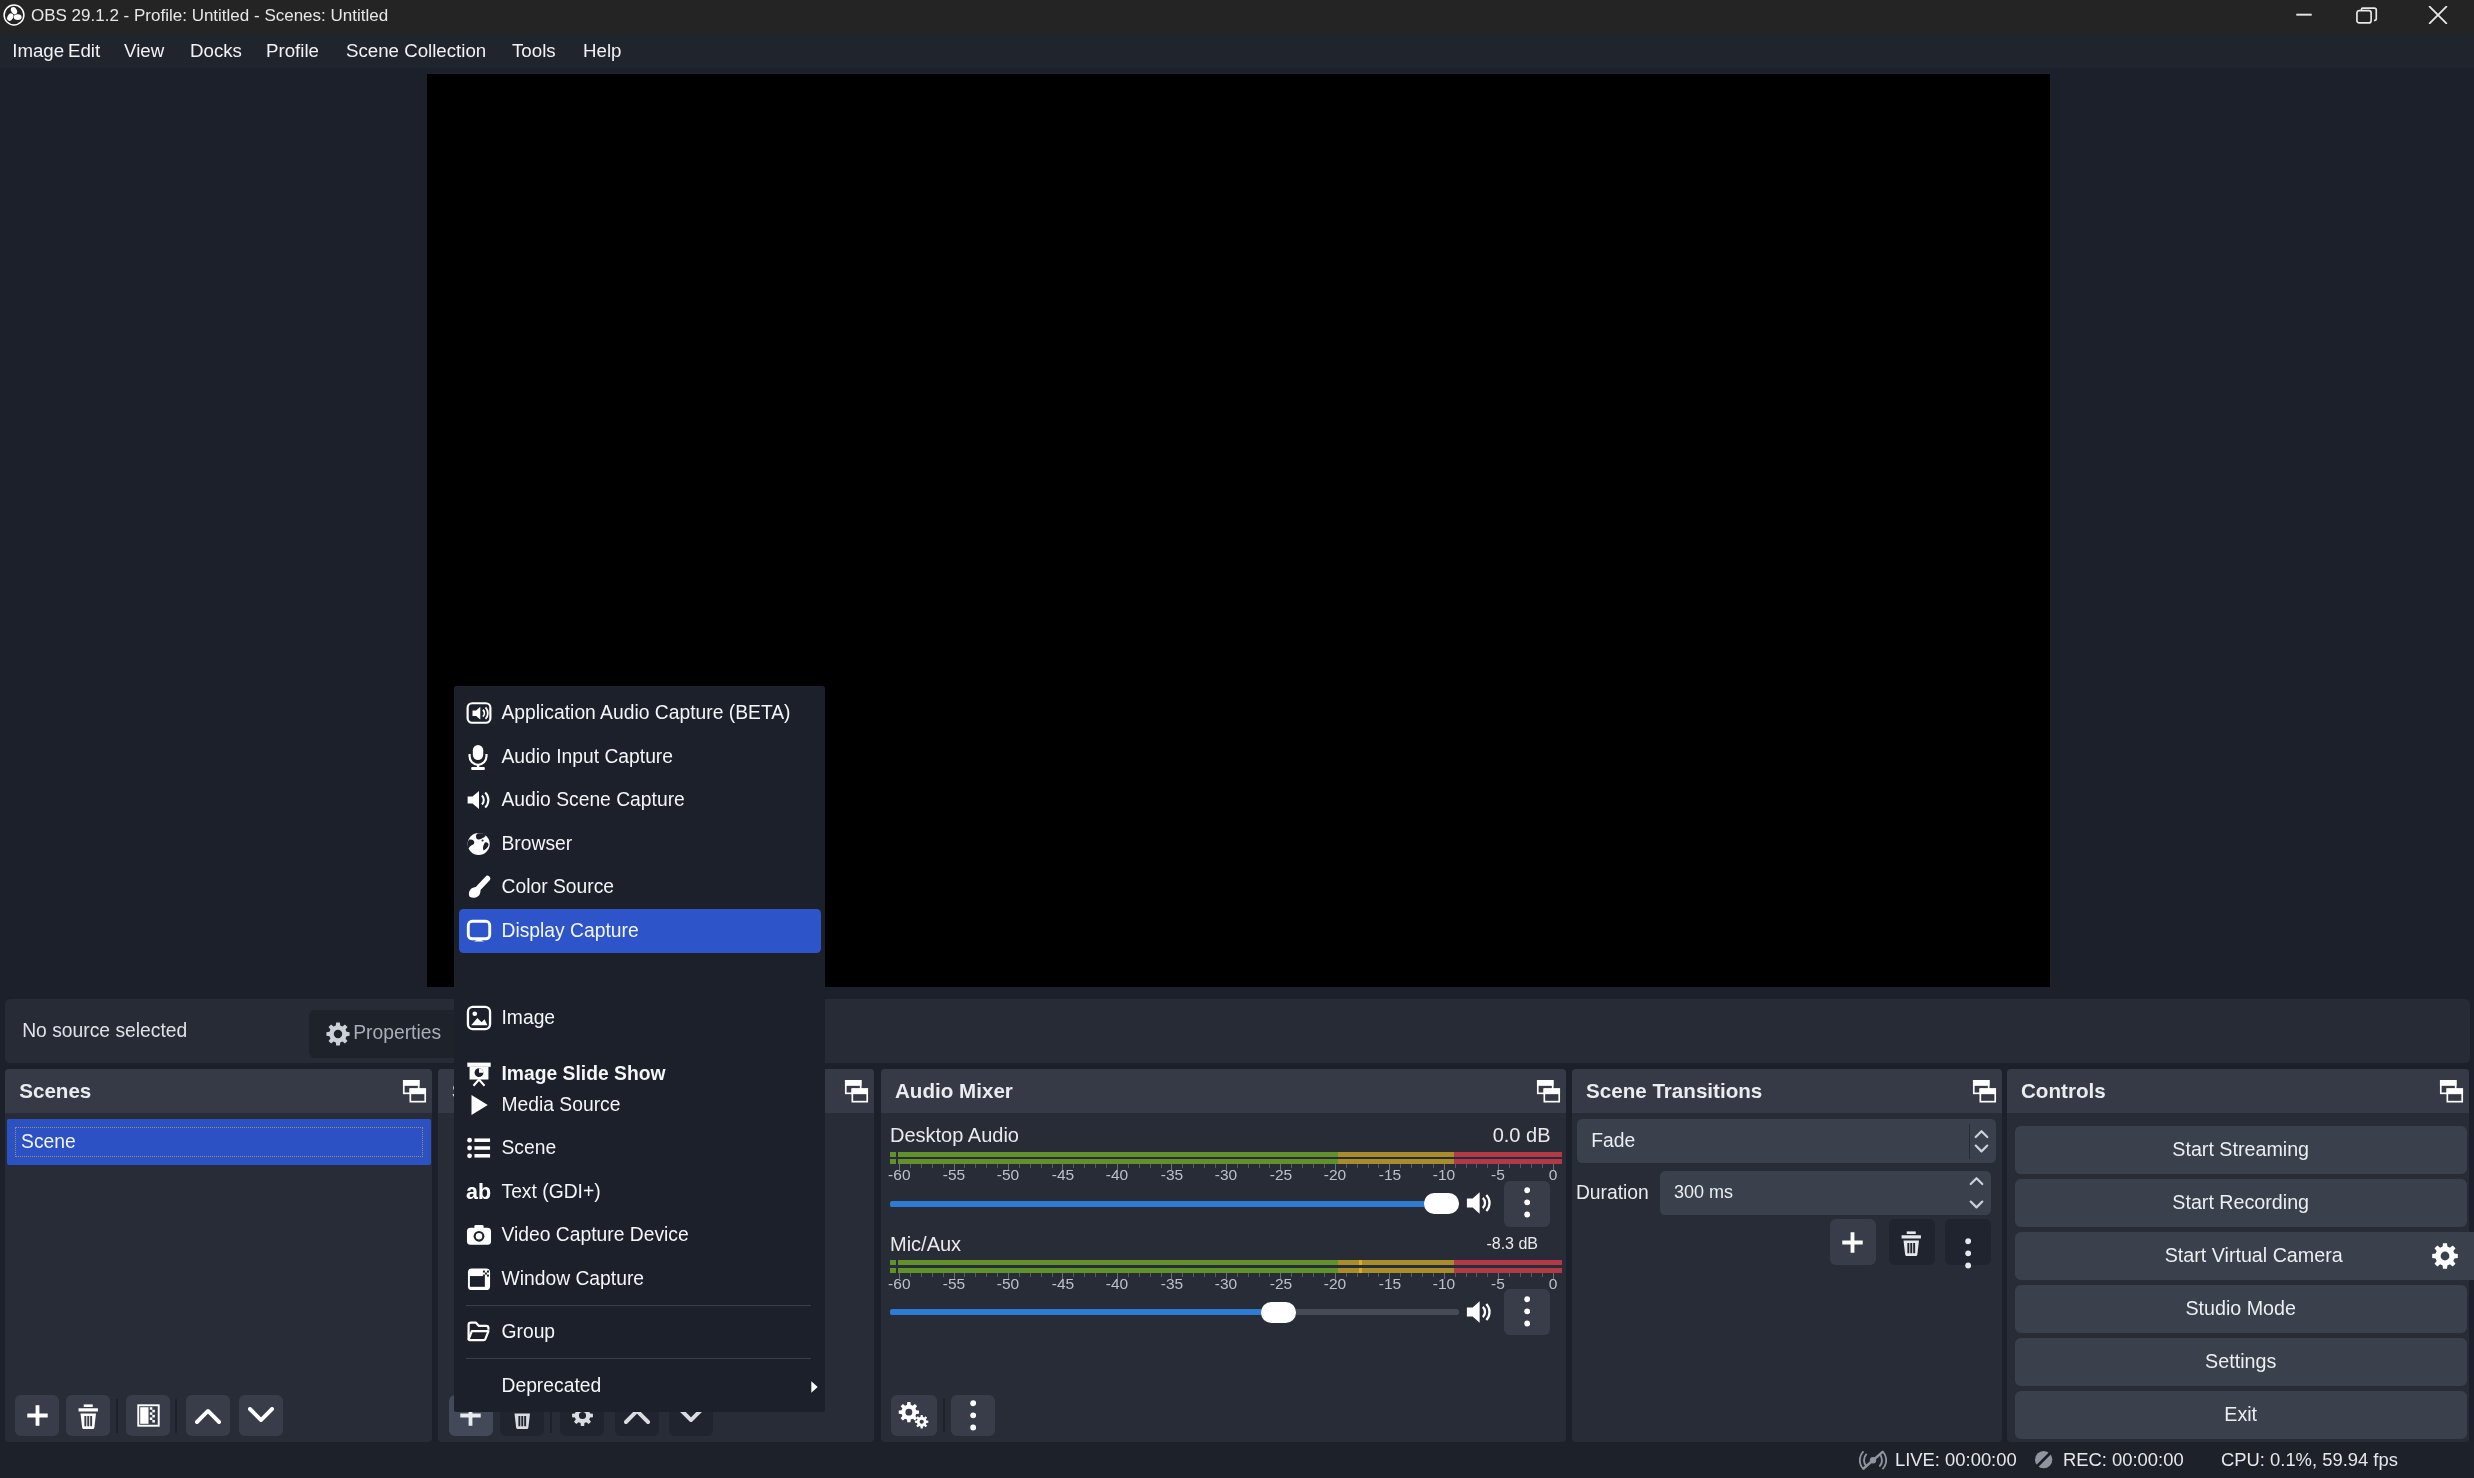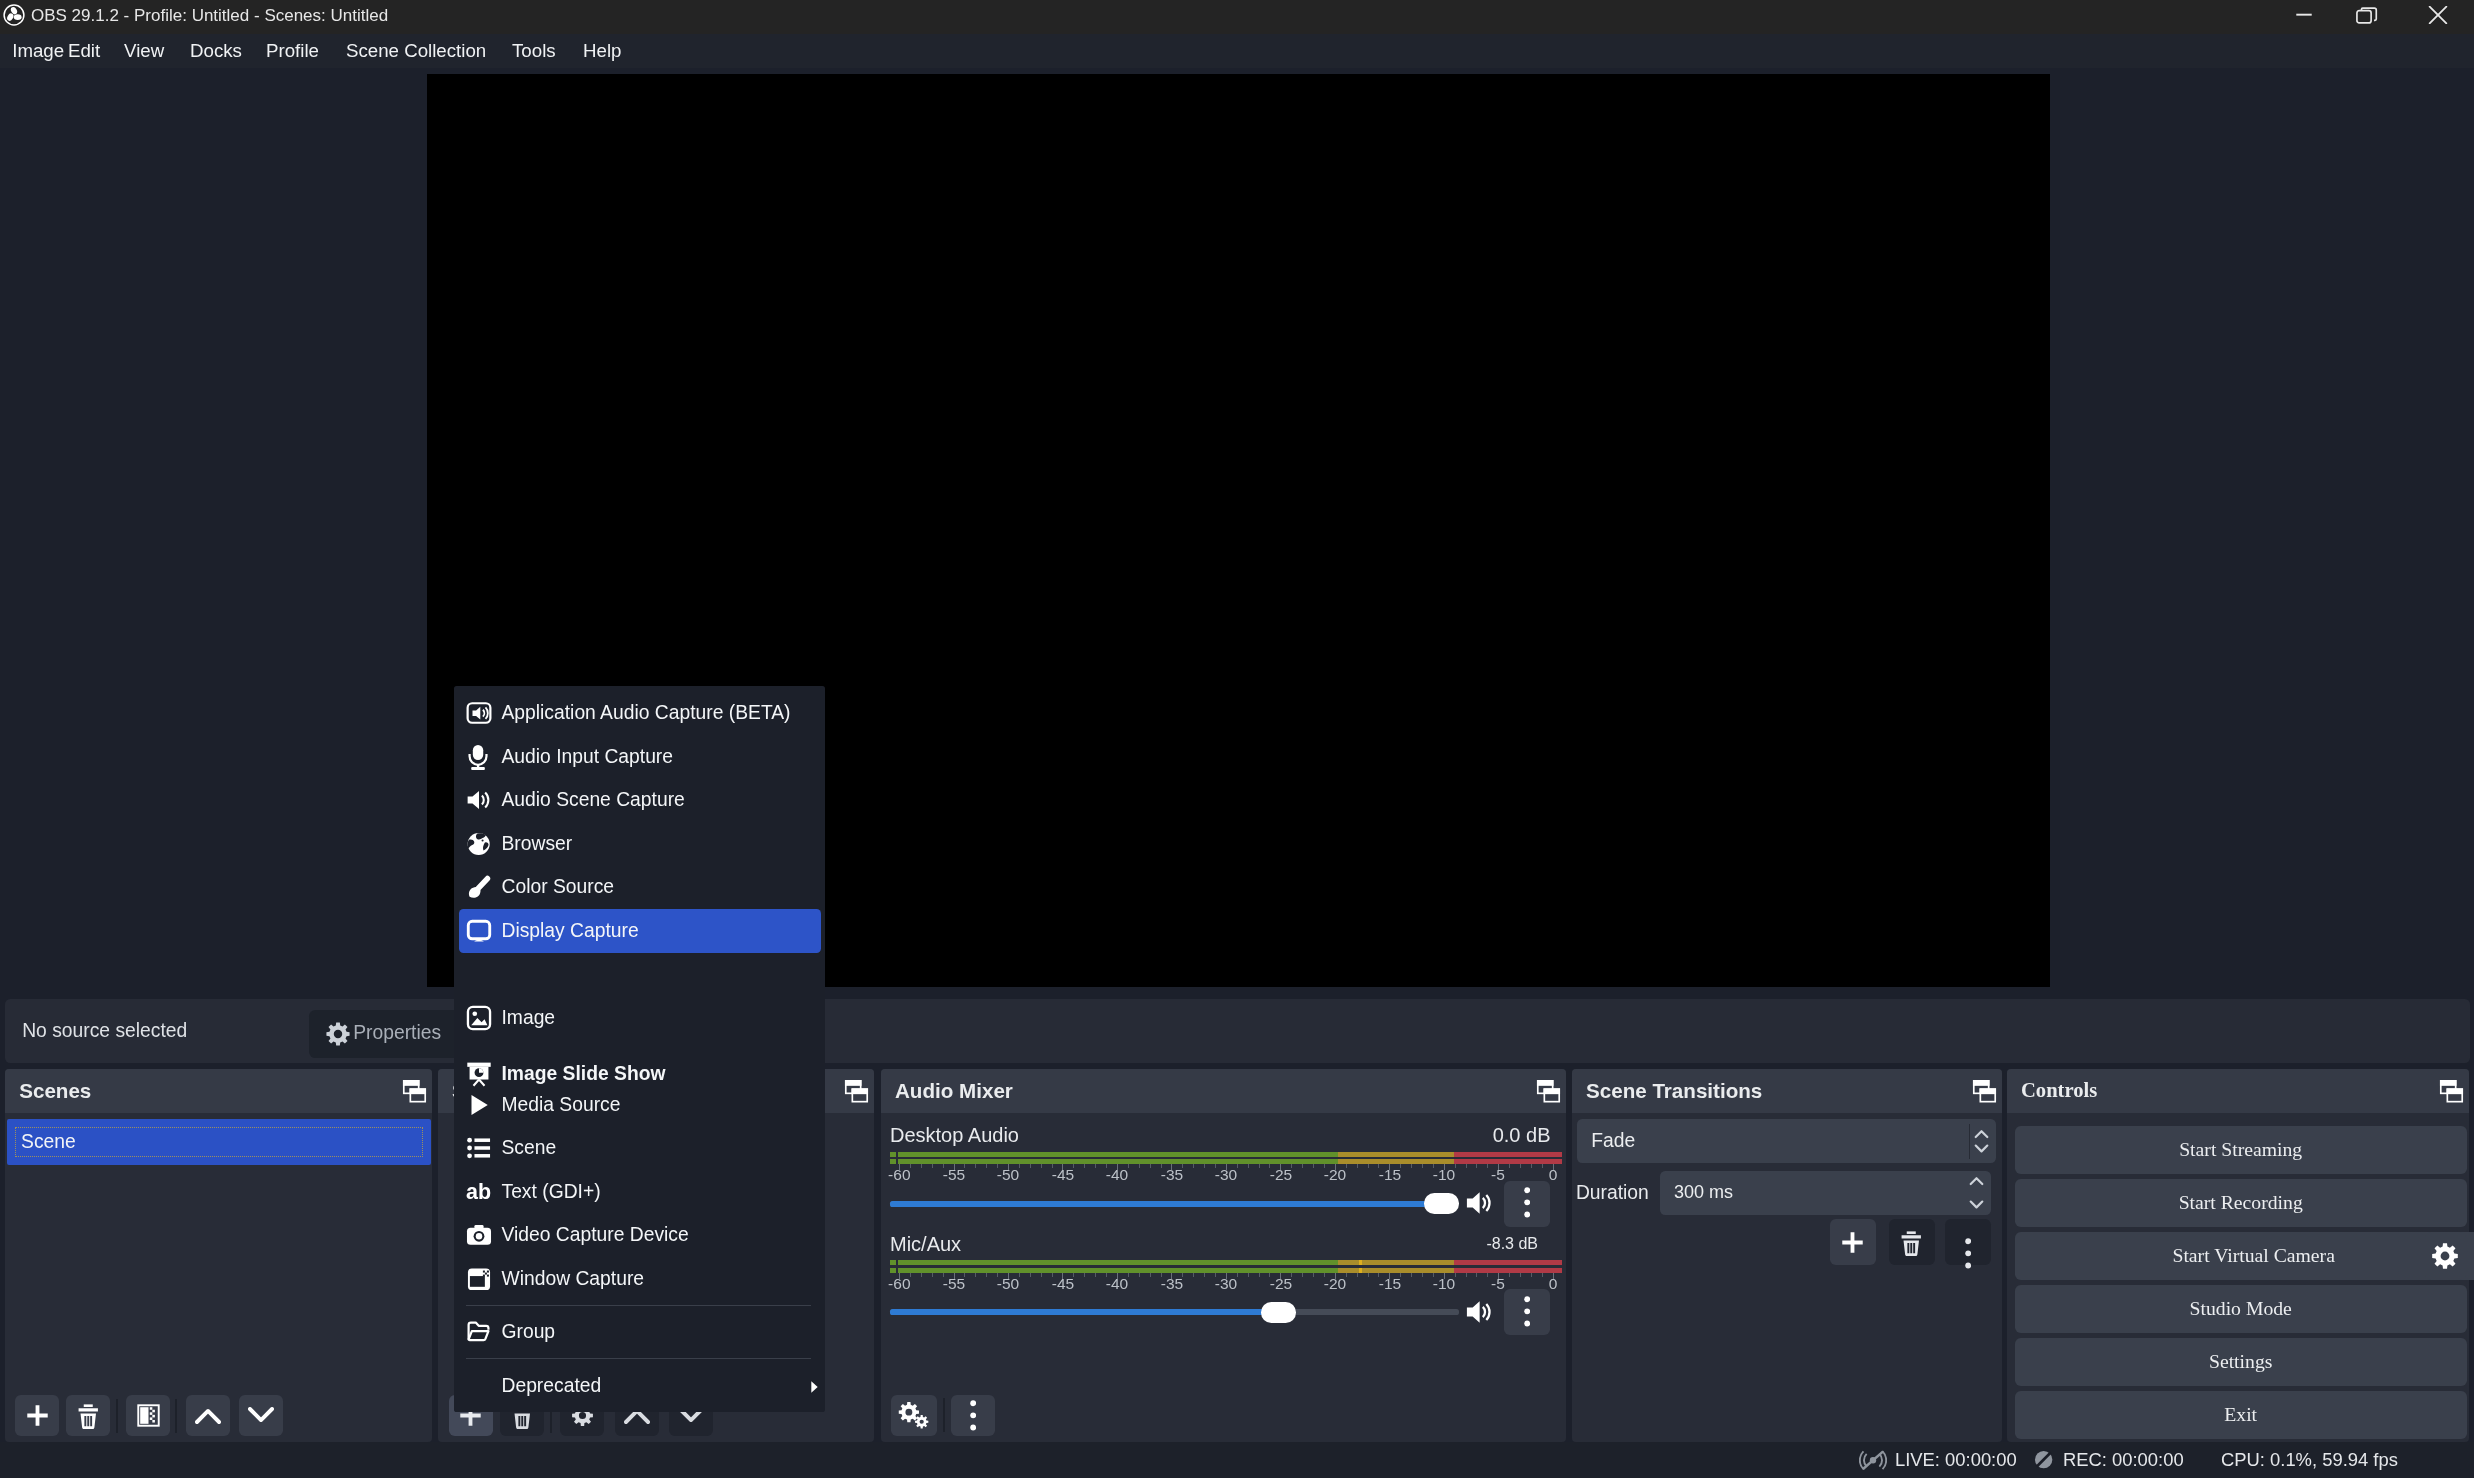--- a/index.html
+++ b/index.html
@@ -475,21 +475,21 @@
   <g></g>
   <svg class="abs" style="left:393px;top:169px" width="6.4" height="32" viewBox="0 0 10 50">
       <g fill="#e6e8ec">
         <circle cx="5" cy="5" r="4.6"></circle>
         <circle cx="5" cy="24" r="4.6"></circle>
         <circle cx="5" cy="43" r="4.6"></circle>
       </g>
     </svg>
 </div>
 
-<div class="panel" style="left:2007px;width:462px;font-family:Liberation Serif, serif;">
+<div class="panel" style="left:2007px;width:462px;">
   <div class="phead">
       <div class="ptitle">Controls</div>
     <svg class="popout" style="right:5.2px" viewBox="0 0 42 41">
         <g stroke="#fff" stroke-width="2.8" fill="none">
           <rect x="3" y="3" width="25" height="21"></rect>
           <rect x="3" y="3" width="25" height="7" fill="#fff"></rect>
           <rect x="14" y="17" width="25" height="21" fill="#353a46"></rect>
           <rect x="14" y="17" width="25" height="7" fill="#fff"></rect>
         </g>
       </svg>

